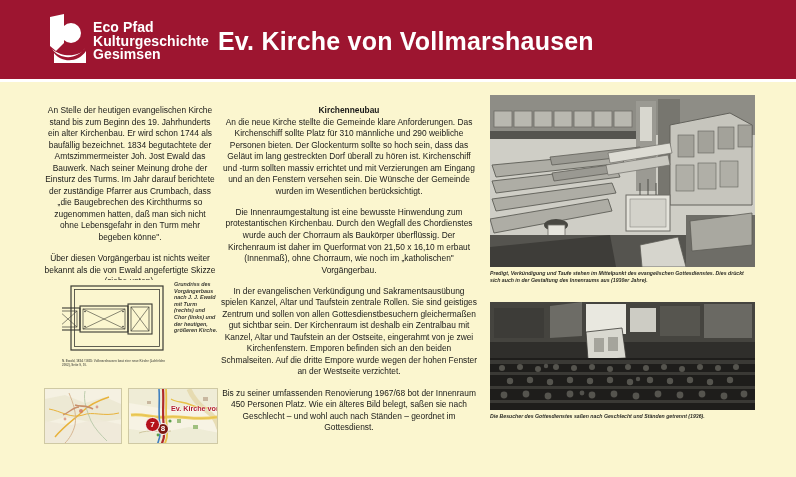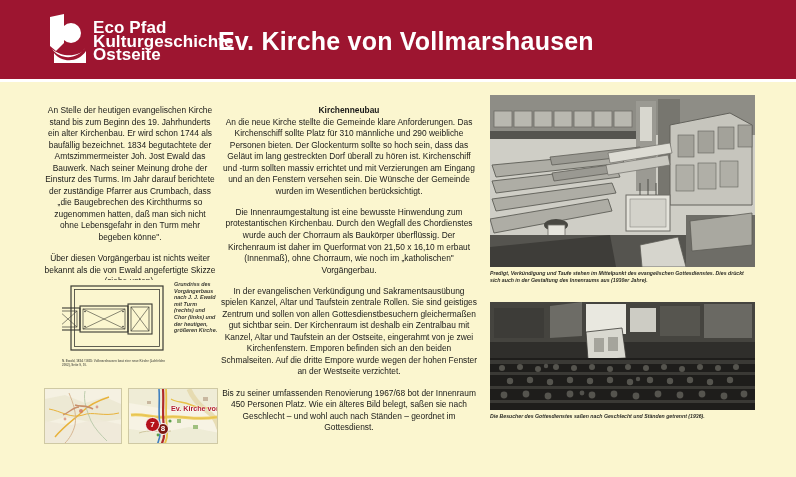--- a/index.html
+++ b/index.html
@@ -26,21 +26,21 @@
     background: #ffffff;
   }
   .logo-wrap {
     position: absolute; left: 44px; top: 13px;
     width: 48px; height: 52px;
   }
   .logo-wrap svg { display: block; }
   .logo-text {
     position: absolute; left: 93px; top: 21px;
     color: #ffffff;
-    font-size: 17px;
+    font-size: 14px;
     font-weight: bold;
     line-height: 13.6px;
     letter-spacing: 0.1px;
     white-space: nowrap;
   }
   .page-title {
     position: absolute; left: 218px; top: 27px;
     color: #ffffff;
     font-size: 25px;
     font-weight: bold;
@@ -184,21 +184,21 @@
       <svg width="48" height="52" viewBox="0 0 48 52">
         <path d="M6,4 L20,1 L20,30 L12,38 L6,33 Z" fill="#ffffff"></path>
         <circle cx="27" cy="20" r="10" fill="#ffffff"></circle>
         <path d="M10,40 C18,50 34,50 42,38 L42,50 L10,50 Z" fill="#ffffff"></path>
         <path d="M8,36 C16,47 33,47 41,35 C36,44 18,45 8,36 Z" fill="#ffffff"></path>
       </svg>
     </div>
     <div class="logo-text">
       <div>Eco Pfad</div>
       <div>Kulturgeschichte</div>
-      <div>Ostseite</div>
+      <div>Gesimsen</div>
     </div>
     <div class="page-title">Ev. Kirche von Vollmarshausen</div>
   </div>
   <div class="header-rule"></div>
 
   <div class="col-left body-text">
     <p>An Stelle der heutigen evangelischen Kirche stand bis zum Beginn des 19. Jahrhunderts ein alter Kirchenbau. Er wird schon 1744 als baufällig bezeichnet. 1834 begutachtete der Amtszimmermeister Joh. Jost Ewald das Bauwerk. Nach seiner Meinung drohe der Einsturz des Turms. Im Jahr darauf berichtete der zuständige Pfarrer aus Crumbach, dass „die Baugebrechen des Kirchthurms so zugenommen hatten, daß man sich nicht ohne Lebensgefahr in den Turm mehr begeben könne".</p>
     <p>Über diesen Vorgängerbau ist nichts weiter bekannt als die von Ewald angefertigte Skizze (siehe unten).</p>
   </div>
 

